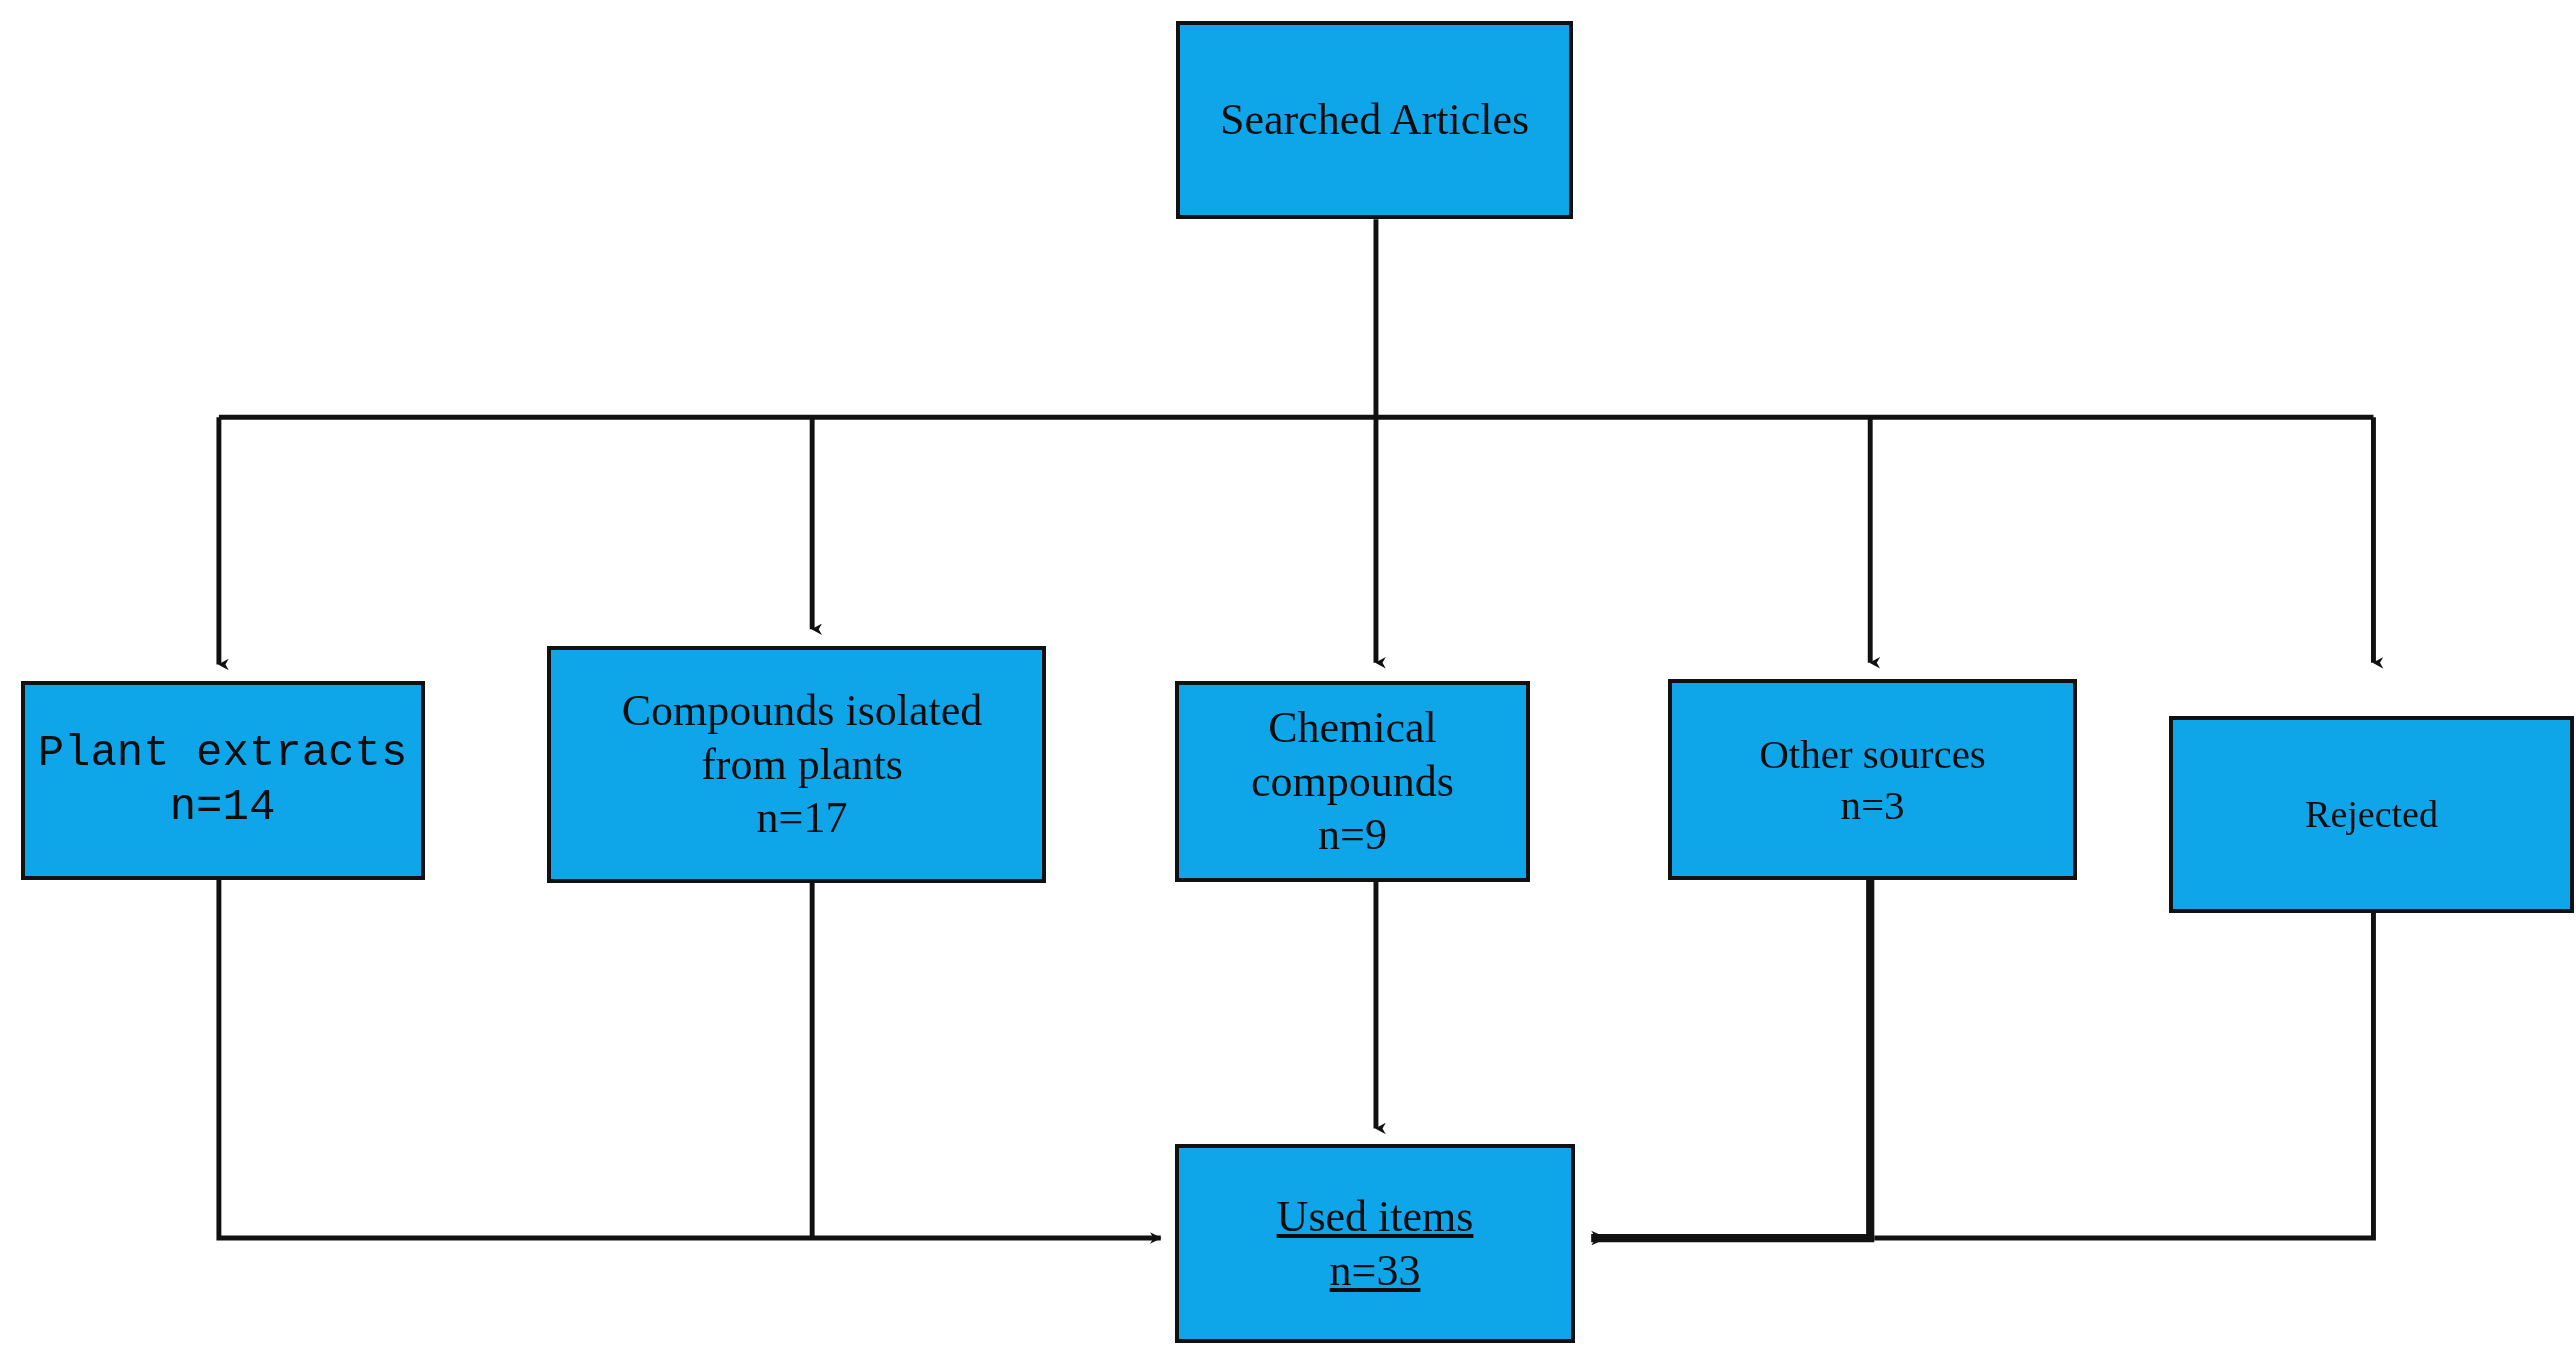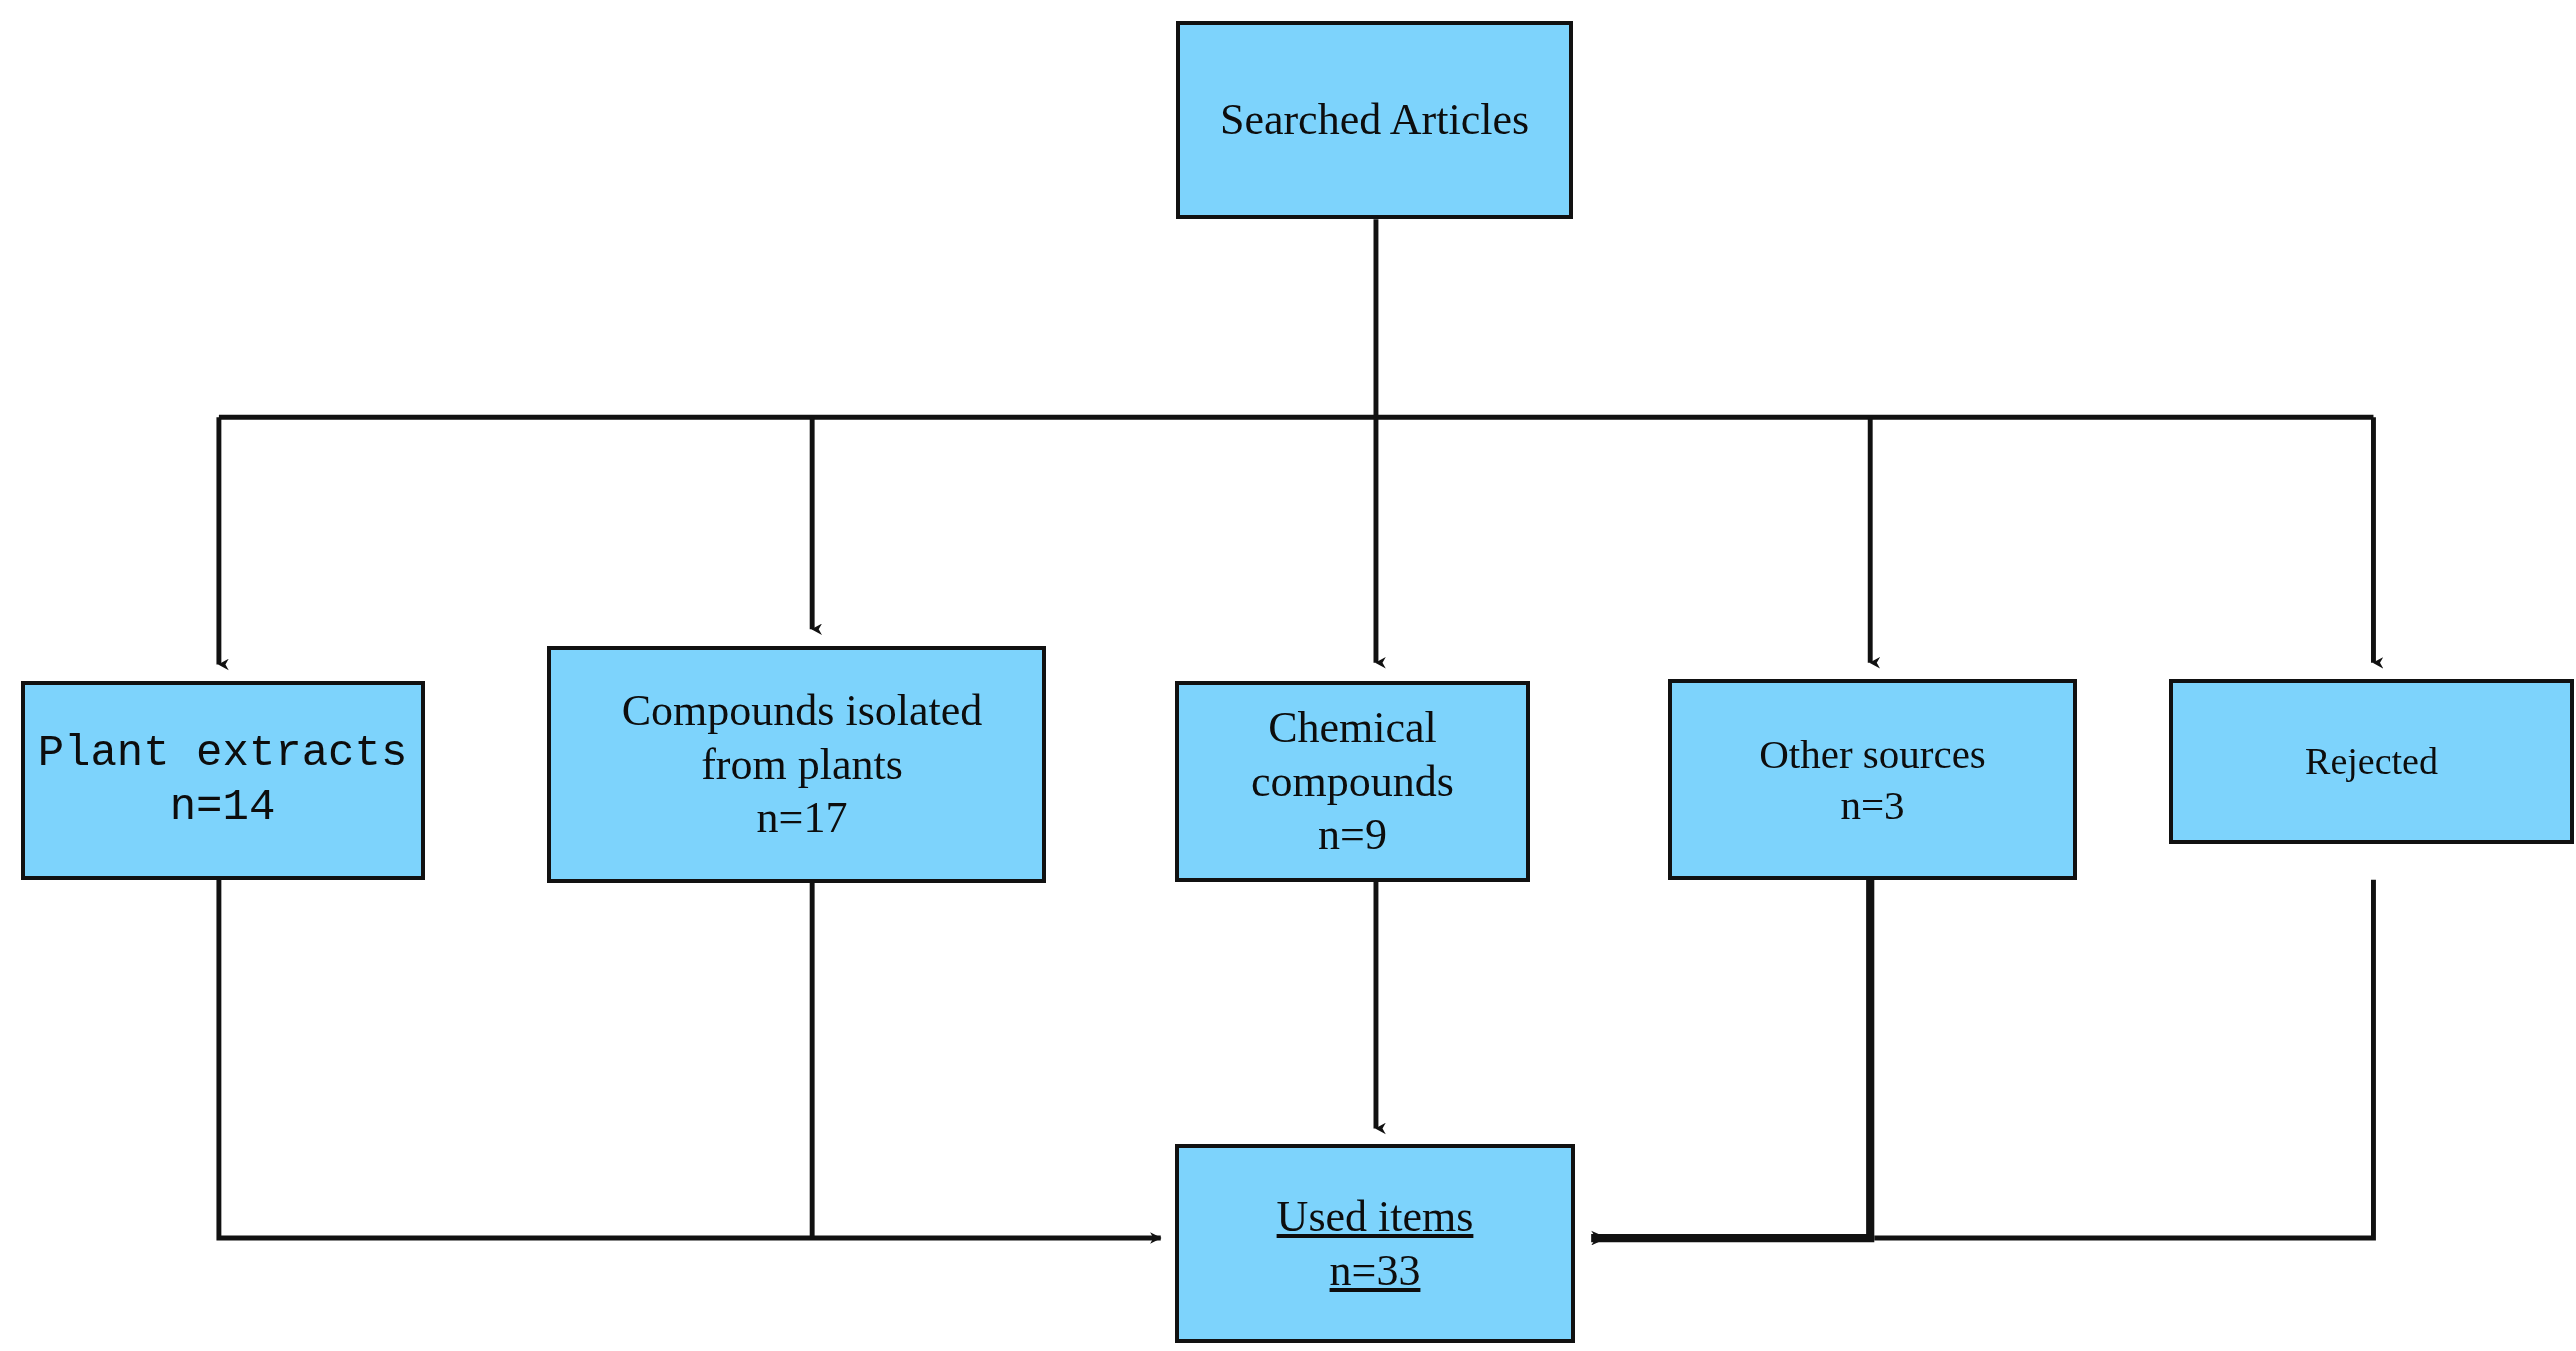--- a/index.html
+++ b/index.html
@@ -21,21 +21,21 @@
     position: absolute;
     top: 0;
     left: 0;
     width: 2576px;
     height: 1351px;
   }
   .node-box {
     position: absolute;
     box-sizing: border-box;
     border: 4.1px solid #111111;
-    background: #7dd3fc;
+    background: #0ea5e9;
     display: flex;
     flex-direction: column;
     align-items: center;
     justify-content: center;
     text-align: center;
     color: #0d0d0d;
   }
   .node-line {
     display: block;
     line-height: 1.22;
@@ -111,21 +111,21 @@
     <span class="node-line fs-lg">Chemical</span>
     <span class="node-line fs-lg">compounds</span>
     <span class="node-line fs-lg">n=9</span>
   </div>
 
   <div class="node-box" style="left:1668px; top:679px; width:409px; height:201px;">
     <span class="node-line fs-md">Other sources</span>
     <span class="node-line fs-md">n=3</span>
   </div>
 
-  <div class="node-box" style="left:2169px; top:679px; width:405px; height:165px;">
+  <div class="node-box" style="left:2169px; top:716px; width:405px; height:197px;">
     <span class="node-line fs-sm">Rejected</span>
   </div>
 
   <div class="node-box" style="left:1175px; top:1144px; width:400px; height:199px;text-decoration:underline;">
     <span class="node-line fs-lg">Used items</span>
     <span class="node-line fs-lg">n=33</span>
   </div>
 
 </div>
 

